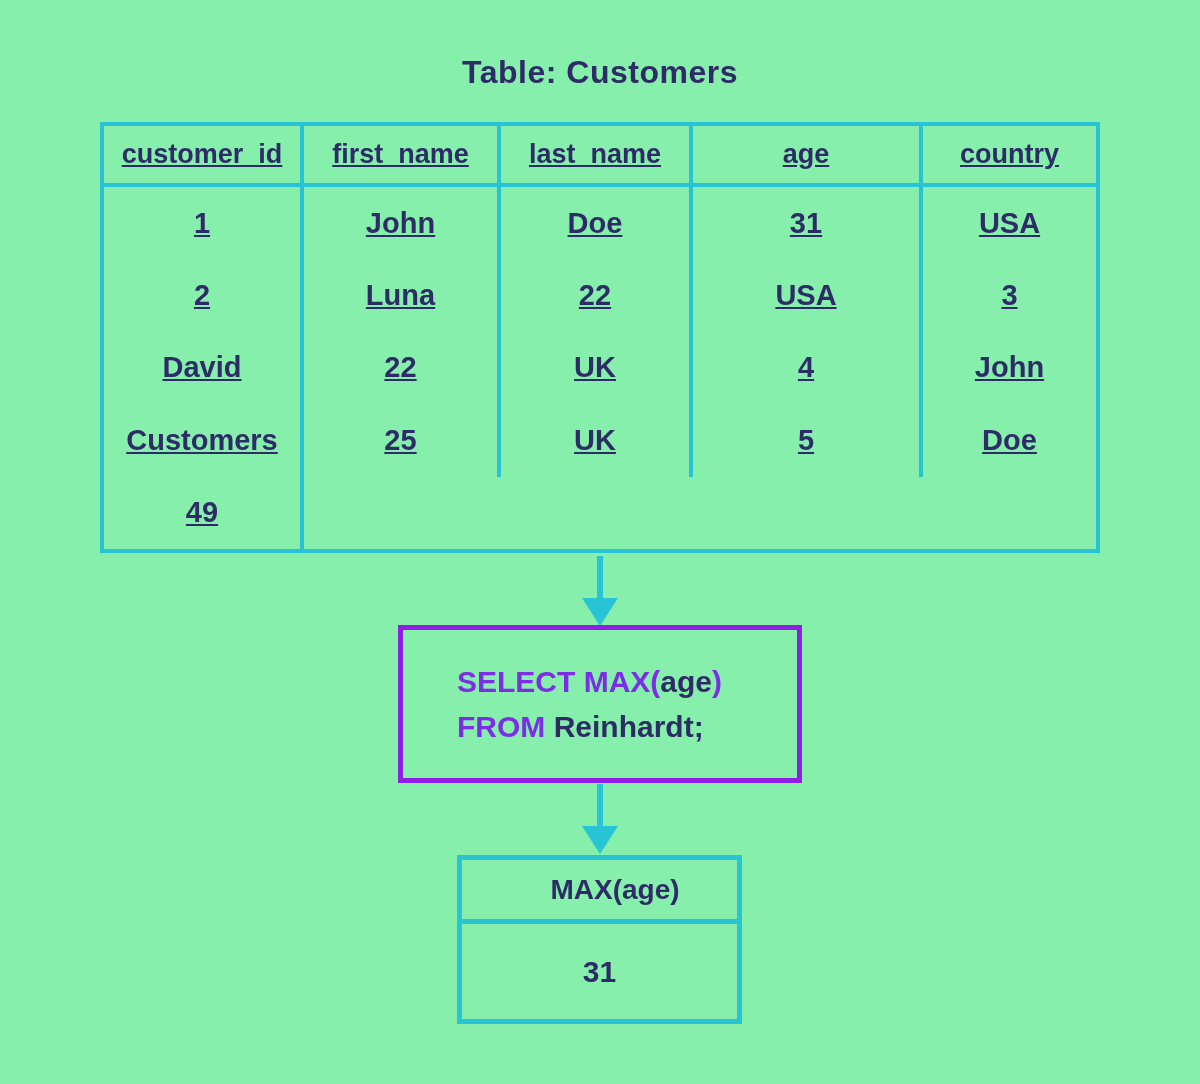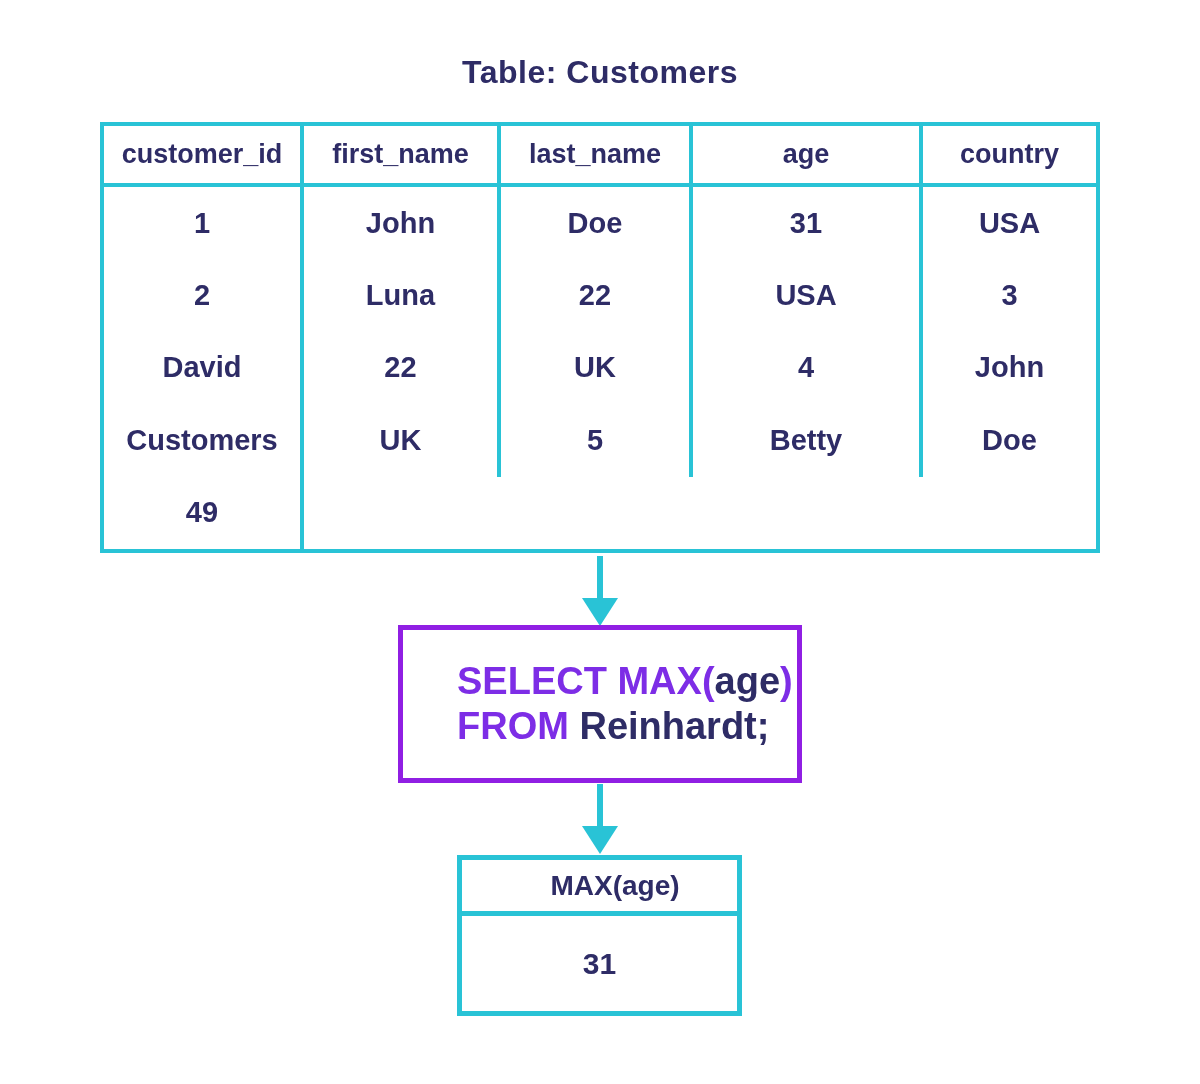--- a/index.html
+++ b/index.html
@@ -4,21 +4,21 @@
 <style>
   html, body {
     margin: 0;
     padding: 0;
     background: #000000;
   }
   .canvas {
     position: relative;
     width: 1200px;
     height: 1084px;
-    background: #ffffff;
+    background: #86efac;
     font-family: "Liberation Sans", sans-serif;
     overflow: hidden;
   }
   .title {
     position: absolute;
     top: 54px;
     left: 0;
     width: 100%;
     text-align: center;
     font-size: 32px;
@@ -41,20 +41,21 @@
   }
   .customers-table > div {
     display: flex;
     align-items: center;
     justify-content: center;
     color: #2e2c66;
     font-weight: 700;
     font-size: 29px;
     border-right: 4px solid #29c3d6;
     box-sizing: border-box;
+    text-decoration: underline;
   }
   .customers-table > div:nth-child(5n) {
     border-right: none;
   }
   .customers-table > div:nth-child(-n+5) {
     border-bottom: 4px solid #29c3d6;
     font-size: 27px;
   }
   
   .arrow {
@@ -87,21 +88,21 @@
     width: 404px;
     height: 158px;
     box-sizing: border-box;
     border: 5px solid #901fe3;
     display: flex;
     flex-direction: column;
     justify-content: center;
     padding-left: 54px;
   }
   .query-line {
-    font-size: 38px;
+    font-size: 30px;
     font-weight: 700;
     line-height: 45px;
     white-space: pre;
   }
   .query-line .kw { color: #7d2de6; }
   .query-line .plain { color: #2e2c66; }
   
   .result-table {
     position: absolute;
     left: 457px;
@@ -112,21 +113,21 @@
   }
   .result-table .rcell {
     display: flex;
     align-items: center;
     justify-content: center;
     color: #2e2c66;
     font-weight: 700;
     box-sizing: border-box;
   }
   .result-header {
-    height: 56px;
+    height: 64px;
     border-bottom: 5px solid #29c3d6;
     font-size: 28px;
     padding-left: 31px;
   }
   .result-value {
     height: 95px;
     font-size: 30px;
   }
 </style>
 </head>
@@ -155,24 +156,24 @@
     <div>USA</div>
 
     <div>3</div>
     <div>David</div>
     <div>22</div>
     <div>UK</div>
 
     <div>4</div>
     <div>John</div>
     <div>Customers</div>
+    <div>25</div>
     <div>UK</div>
 
     <div>5</div>
-    <div>Betty</div>
     <div>Doe</div>
     <div>49</div>
   </div>
 
   <div class="arrow arrow1">
     <div class="shaft"></div>
     <div class="head"></div>
   </div>
 
   <div class="query-box">

